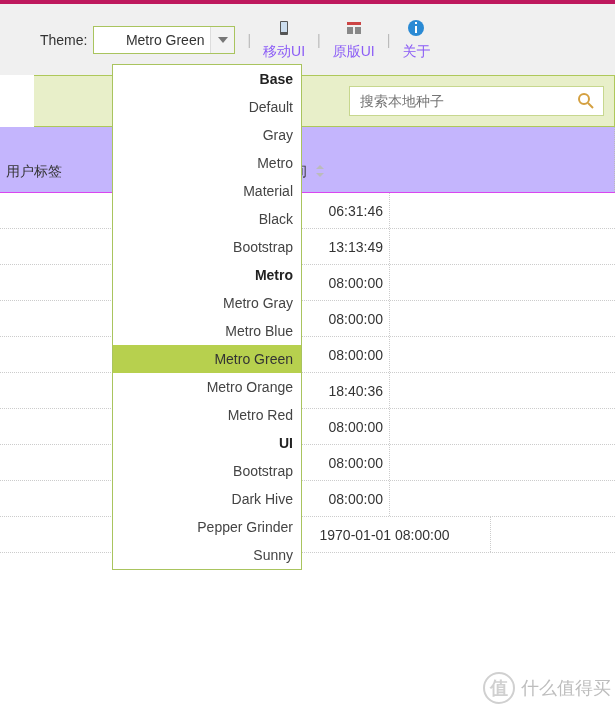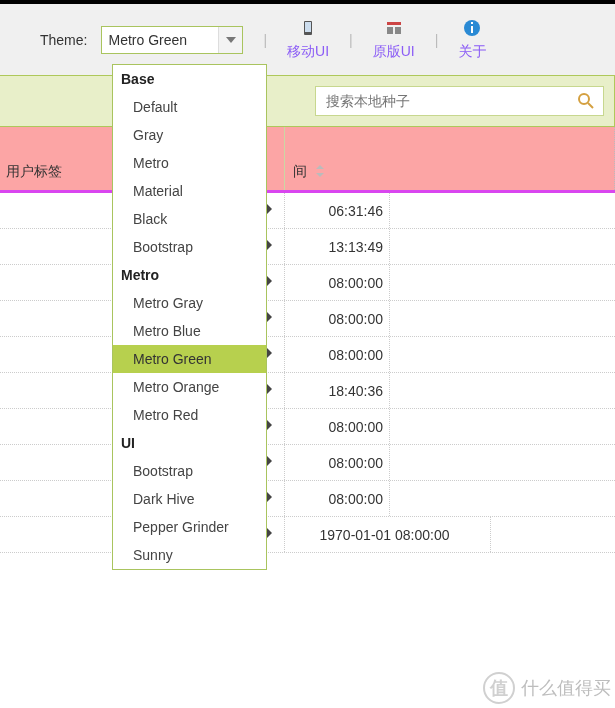--- a/index.html
+++ b/index.html
@@ -13,23 +13,24 @@
     height: 708px;
     overflow: hidden;
     position: relative;
   }
   
   .topbar {
     height: 75px;
     display: flex;
     align-items: center;
     padding: 0 0 0 40px;
-    border-top: 4px solid #000000;
+    border-top: 4px solid #be185d;
     background: #f0f0f0;
-    gap: 14px;
+    gap: 6px;
+    text-align: right;
   }
   .theme-label { color: #333; }
   .theme-combo {
     width: 142px;
     height: 28px;
     border: 1px solid #a9c45e;
     background: #fff;
     display: flex;
     align-items: center;
     position: relative;
@@ -50,20 +51,21 @@
   .ic { width:18px; height:18px; display:inline-block; }
   
   .toolbar2 {
     height: 52px;
     background: #e8efc9;
     border: 1px solid #aec85a;
     border-left: none;
     display: flex;
     align-items: center;
     padding: 0 10px 0 315px;
+    margin-left: 34px;
   }
   .search-box {
     flex: 1;
     height: 30px;
     border: 1px solid #c7d78e;
     background: #fff;
     display: flex;
     align-items: center;
     padding: 0 8px;
     color: #aaa;
@@ -73,22 +75,22 @@
     outline: none;
     flex: 1;
     font-size: 14px;
     background: transparent;
     color: #aaa;
   }
   .search-box .sic { width:18px; height:18px; }
   
   .header-row {
     height: 66px;
-    background: #fca5a5;
-    border-bottom: 3px solid #d946ef;
+    background: #c4b5fd;
+    border-bottom: 1px solid #d946ef;
     display: flex;
   }
   .col-label {
     width: 285px;
     padding: 36px 0 0 6px;
     border-right: 1px solid #ccd7a3;
   }
   .col-time {
     flex: 1;
     padding: 36px 0 0 8px;
@@ -123,24 +125,25 @@
     border-right: 1px dotted #ccc;
   }
   .tag-ic { width: 18px; height: 18px; fill: #555; }
   
   .row.full .c-time { width: 206px; justify-content: center; }
   
   .dropdown {
     position: absolute;
     top: 64px;
     left: 112px;
-    width: 155px;
+    width: 190px;
     background: #fff;
     border: 1px solid #a9c45e;
     z-index: 10;
+    text-align: right;
   }
   .dropdown .grp {
     font-weight: bold;
     padding: 6px 8px;
     color: #222;
   }
   .dropdown .opt {
     padding: 6px 8px 6px 20px;
     color: #444;
     cursor: pointer;

